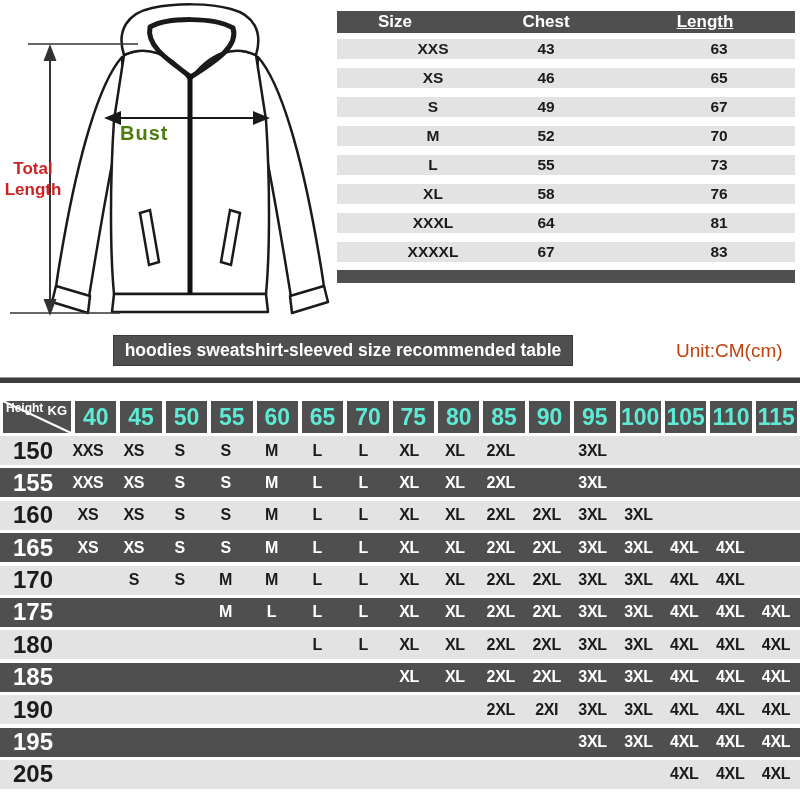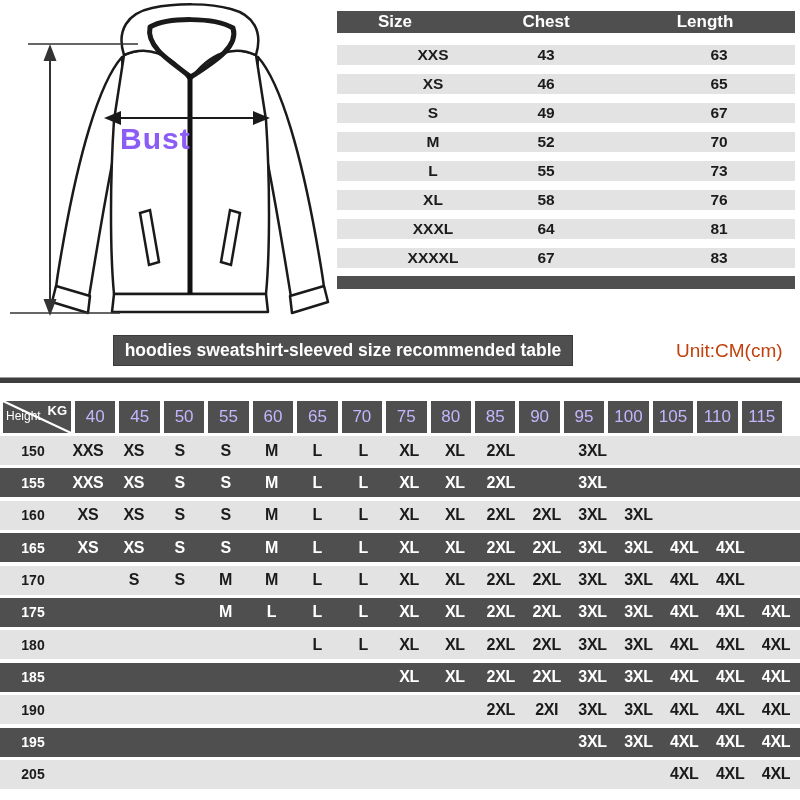--- a/index.html
+++ b/index.html
@@ -2,61 +2,61 @@
 <html><head>
 <meta charset="utf-8">
 <style>
   * { margin:0; padding:0; box-sizing:border-box; }
   html,body { width:800px; height:800px; background:#fff; overflow:hidden;
     font-family:"Liberation Sans", sans-serif; }
   .page { position:absolute; top:0; left:0; width:800px; height:800px; background:#fff; }
 
   
   .diagram { position:absolute; left:0; top:0; width:336px; height:332px; }
-  .bust-label { position:absolute; left:120px; top:122px; color:#8b5cf6;
-    font-weight:bold; font-size:30px; letter-spacing:1px;text-align:right; }
+  .bust-label { position:absolute; left:120px; top:122px; color:#4d7c0f;
+    font-weight:bold; font-size:20px; letter-spacing:1px;text-align:right; }
   .total-length-label { position:absolute; left:2px; top:158px; width:62px;
     color:#cc2222; font-weight:bold; font-size:17px; line-height:21px; text-align:center; }
 
   
   .size-table { position:absolute; left:337px; top:11px; width:458px; }
-  .st-header { position:relative; height:22px; background:#4f4f4f; margin-bottom:12px; }
+  .st-header { position:relative; height:22px; background:#4f4f4f; margin-bottom:6px; }
   .st-header span { position:absolute; top:50%; transform:translate(-50%,-50%);
     color:#fff; font-weight:bold; font-size:17px; white-space:nowrap; }
   .st-row { position:relative; height:20px; background:#e3e3e3; margin-bottom:9px; }
   .st-row span { position:absolute; top:50%; transform:translate(-50%,-50%);
     color:#1b1b1b; font-weight:bold; font-size:15.5px; white-space:nowrap; }
   .p1 { left:96px; } .p2 { left:209px; } .p3 { left:382px; }
-  .hp1 { left:58px; } .hp2 { left:209px; } .hp3 { left:368px; }
+  .hp1 { left:58px; } .hp2 { left:209px; } .hp3 { left:368px;text-decoration:underline; }
   .st-footer-bar { height:13px; background:#4f4f4f; margin-top:-1px; }
 
   
   .banner { position:absolute; left:113px; top:335px; width:460px; height:31px;
     background:#4f4f4f; border:1px solid #3a3a3a; display:flex; align-items:center;
     justify-content:center; color:#fff; font-weight:bold; font-size:17.5px; }
   .unit { position:absolute; left:676px; top:340px; color:#c2410c;
     font-weight:normal; font-size:19px; white-space:nowrap; }
   .divider { position:absolute; left:0; top:377px; width:800px; height:6px;
     background:#3e3e3e; border-top:1px solid #9a9a9a; }
 
   
   .matrix { position:absolute; left:0; top:401px; width:800px; }
   .m-header { display:flex; height:32px; padding:0 3px; margin-bottom:3px; }
   .m-corner { position:relative; width:68px; flex:none; background:#4f4f4f; margin-right:4px; }
   .m-corner svg { position:absolute; inset:0; width:100%; height:100%; }
   .corner-kg { position:absolute; top:2px; right:4px; color:#fff; font-weight:bold; font-size:13px; }
-  .corner-height { position:absolute; bottom:10px; left:3px; color:#fff; font-weight:normal; font-size:12px; }
-  .m-hcell { flex:1 1 0; background:#4f4f4f; color:#c4b5fd; font-weight:normal; font-size:17px;
+  .corner-height { position:absolute; bottom:18px; left:3px; color:#fff; font-weight:bold; font-size:12px; }
+  .m-hcell { flex:1 1 0; background:#4f4f4f; color:#5eead4; font-weight:bold; font-size:23px;
     display:flex; align-items:center; justify-content:center; margin-right:4px; }
-  .m-hcell:last-child { margin-right:15px; }
+  .m-hcell:last-child { margin-right:0; }
   .m-row { display:flex; align-items:center; height:29px; padding:0 3px; margin-bottom:3.4px; }
   .m-row.light { background:#e3e3e3; color:#1b1b1b; }
   .m-row.dark  { background:#4f4f4f; color:#fff; }
   .m-label { width:60px; flex:none; margin-right:4px; text-align:center;
-    font-weight:bold; font-size:14px; }
+    font-weight:bold; font-size:24px; }
   .m-cell { flex:1 1 0; margin-right:4px; text-align:center; font-weight:bold;
     font-size:16px; letter-spacing:-0.3px; white-space:nowrap; }
   .m-cell:last-child { margin-right:0; }
 </style>
 </head>
 <body>
 
 <div class="page">
 
   <div class="diagram">
@@ -87,20 +87,21 @@
         <polygon points="50,44 43.5,61 56.5,61" fill="#333"></polygon>
         <polygon points="50,316 43.5,299 56.5,299" fill="#333"></polygon>
       </g>
       <g>
         <line x1="112" y1="118" x2="262" y2="118" stroke="#1a1a1a" stroke-width="2"></line>
         <polygon points="104,118 121,111 121,125" fill="#1a1a1a"></polygon>
         <polygon points="270,118 253,111 253,125" fill="#1a1a1a"></polygon>
       </g>
     </svg>
     <div class="bust-label">Bust</div>
+    <div class="total-length-label">Total Length</div>
   </div>
 
   <div class="size-table">
     <div class="st-header">
       <span class="hp1">Size</span>
       <span class="hp2">Chest</span>
       <span class="hp3">Length</span>
     </div>
     <div id="size-table-body">
         <div class="st-row">

